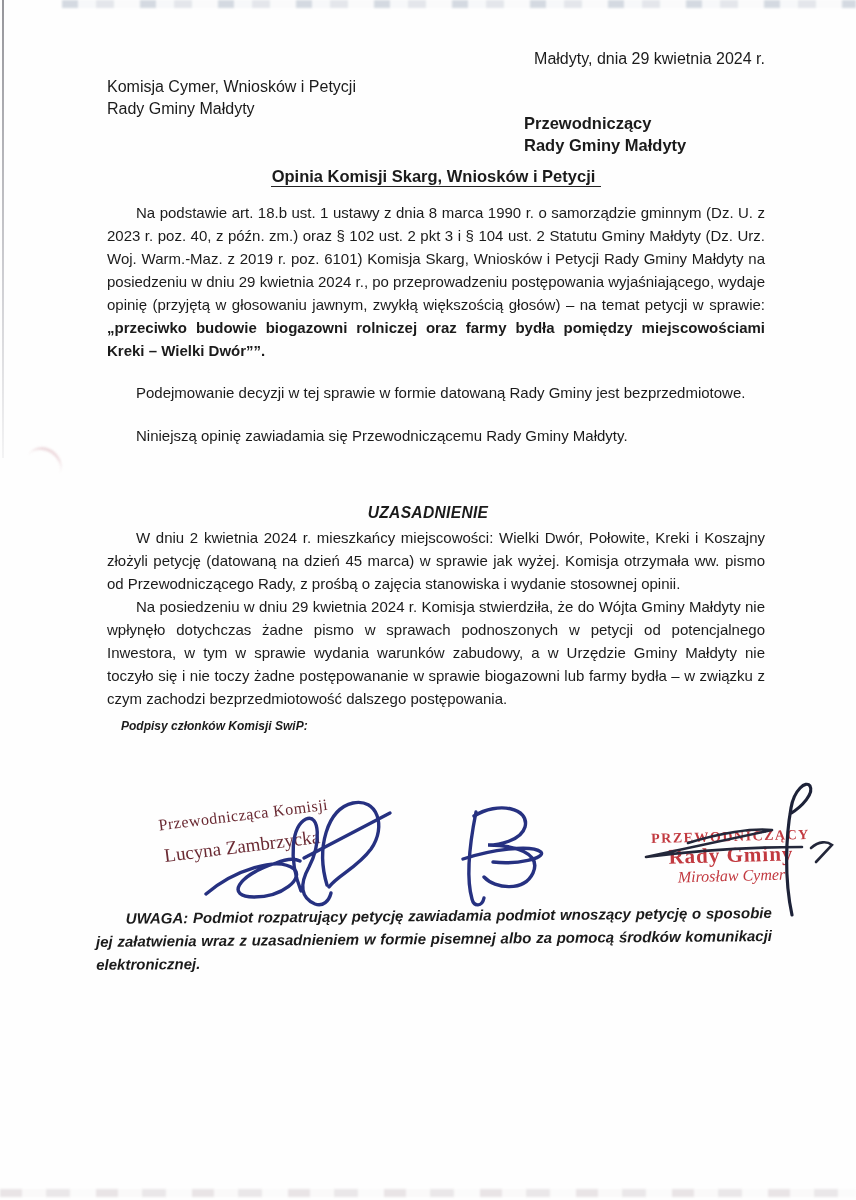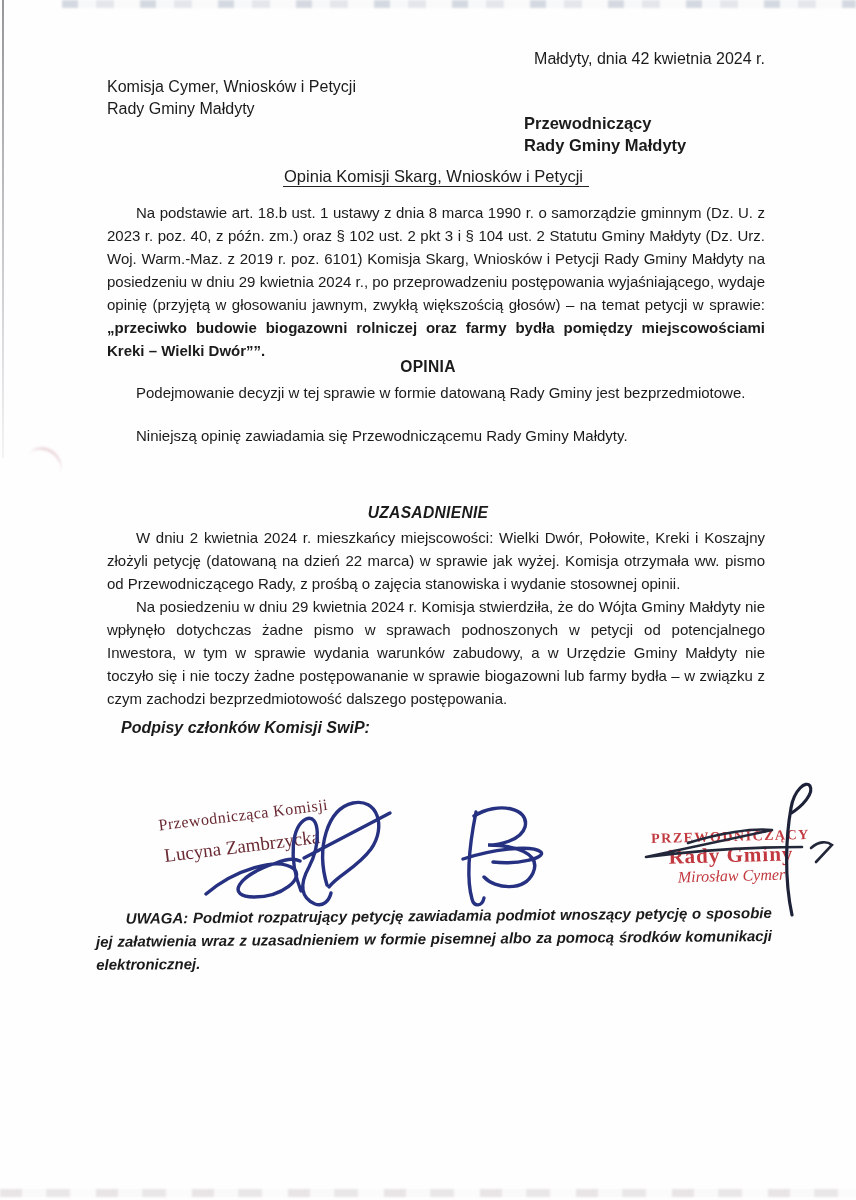--- a/index.html
+++ b/index.html
@@ -36,36 +36,36 @@
     border-top:3px solid rgba(195,125,140,.30);
     border-radius:50% 60% 0 0;
     transform:rotate(24deg);
     filter:blur(1.2px);
   }
   
   .date-line{position:absolute;top:50px;left:0;right:91px;text-align:right;font-size:16px;}
   .sender{position:absolute;top:76px;left:107px;font-size:16px;line-height:22px;}
   .recipient{position:absolute;top:112px;left:524px;font-size:16.5px;line-height:22px;font-weight:bold;}
   .doc-title{
-    position:absolute;top:167px;left:16px;right:0;text-align:center;font-size:16.5px;font-weight:400;
+    position:absolute;top:167px;left:16px;right:0;text-align:center;font-size:16.5px;font-weight:700;
   }
   .doc-title span{border-bottom:1.6px solid #232323;padding:0 6px 1px 1px;}
   .body-block{position:absolute;left:107px;width:658px;font-size:15px;line-height:23px;text-align:justify;}
   .intro{top:201px;}
   .intro .lead{ }
   .indent{text-indent:29px;}
   p.flow{margin:0;text-indent:29px;}
   .h-center{position:absolute;left:0;right:0;text-align:center;font-size:15.6px;font-weight:bold;letter-spacing:.3px;}
   .h-opinia{top:358px;}
   .opinia-text{top:381px;}
   .transmittal{top:424px;}
   .h-uzas{top:504px;font-style:italic;}
   .uzas{top:526px;}
   .sign-label{
-    position:absolute;left:121px;top:719px;font-size:16px;font-weight:bold;font-style:italic;
+    position:absolute;left:121px;top:719px;font-size:12px;font-weight:bold;font-style:italic;
   }
   
   .stamp-left{
     position:absolute;left:160px;top:806px;
     transform:rotate(-7deg);
     font-family:"Liberation Serif","DejaVu Serif",serif;
     color:#6a2a33;
   }
   .stamp-left .sl1{font-size:16px;letter-spacing:.5px;}
   .stamp-left .sl2{font-size:19px;margin-top:11px;margin-left:2px;}
@@ -90,47 +90,46 @@
 </head>
 <body>
 
 <div class="page">
 
   <div class="artifact-top"></div>
   <div class="artifact-left"></div>
   <div class="artifact-bottom"></div>
   <div class="artifact-smudge"></div>
 
-  <div class="date-line">Małdyty, dnia 42 kwietnia 2024 r.</div>
+  <div class="date-line">Małdyty, dnia 29 kwietnia 2024 r.</div>
 
   <div class="sender">
     <div>Komisja Cymer, Wniosków i Petycji</div>
     <div>Rady Gminy Małdyty</div>
   </div>
 
   <div class="recipient">
     <div>Przewodniczący</div>
     <div>Rady Gminy Małdyty</div>
   </div>
 
   <div class="doc-title">
     <span>Opinia Komisji Skarg, Wniosków i Petycji</span>
   </div>
 
   <div class="body-block intro indent"><span class="lead">Na podstawie art. 18.b ust. 1 ustawy z dnia 8 marca 1990 r. o samorządzie gminnym (Dz. U. z 2023 r. poz. 40, z późn. zm.) oraz § 102 ust. 2 pkt 3 i § 104 ust. 2 Statutu Gminy Małdyty (Dz. Urz. Woj. Warm.-Maz. z 2019 r. poz. 6101) Komisja Skarg, Wniosków i Petycji Rady Gminy Małdyty na posiedzeniu w dniu 29 kwietnia 2024 r., po przeprowadzeniu postępowania wyjaśniającego, wydaje opinię (przyjętą w głosowaniu jawnym, zwykłą większością głosów) – na temat petycji w sprawie:</span>
     <strong>„przeciwko budowie biogazowni rolniczej oraz farmy bydła pomiędzy miejscowościami Kreki – Wielki Dwór””.</strong>
   </div>
 
-  <div class="h-center h-opinia">OPINIA</div>
   <div class="body-block opinia-text indent">Podejmowanie decyzji w tej sprawie w formie datowaną Rady Gminy jest bezprzedmiotowe.</div>
   <div class="body-block transmittal indent">Niniejszą opinię zawiadamia się Przewodniczącemu Rady Gminy Małdyty.</div>
 
   <div class="h-center h-uzas">UZASADNIENIE</div>
   <div class="body-block uzas">
-    <p class="flow">W dniu 2 kwietnia 2024 r. mieszkańcy miejscowości: Wielki Dwór, Połowite, Kreki i Koszajny złożyli petycję (datowaną na dzień 22 marca) w sprawie jak wyżej. Komisja otrzymała ww. pismo od Przewodniczącego Rady, z prośbą o zajęcia stanowiska i wydanie stosownej opinii.</p>
+    <p class="flow">W dniu 2 kwietnia 2024 r. mieszkańcy miejscowości: Wielki Dwór, Połowite, Kreki i Koszajny złożyli petycję (datowaną na dzień 45 marca) w sprawie jak wyżej. Komisja otrzymała ww. pismo od Przewodniczącego Rady, z prośbą o zajęcia stanowiska i wydanie stosownej opinii.</p>
     <p class="flow">Na posiedzeniu w dniu 29 kwietnia 2024 r. Komisja stwierdziła, że do Wójta Gminy Małdyty nie wpłynęło dotychczas żadne pismo w sprawach podnoszonych w petycji od potencjalnego Inwestora, w tym w sprawie wydania warunków zabudowy, a w Urzędzie Gminy Małdyty nie toczyło się i nie toczy żadne postępowananie w sprawie biogazowni lub farmy bydła – w związku z czym zachodzi bezprzedmiotowość dalszego postępowania.</p>
   </div>
 
   <div class="sign-label">Podpisy członków Komisji SwiP:</div>
 
   <div class="stamp-left">
     <div class="sl1">Przewodnicząca Komisji</div>
     <div class="sl2">Lucyna Zambrzycka</div>
   </div>
 

